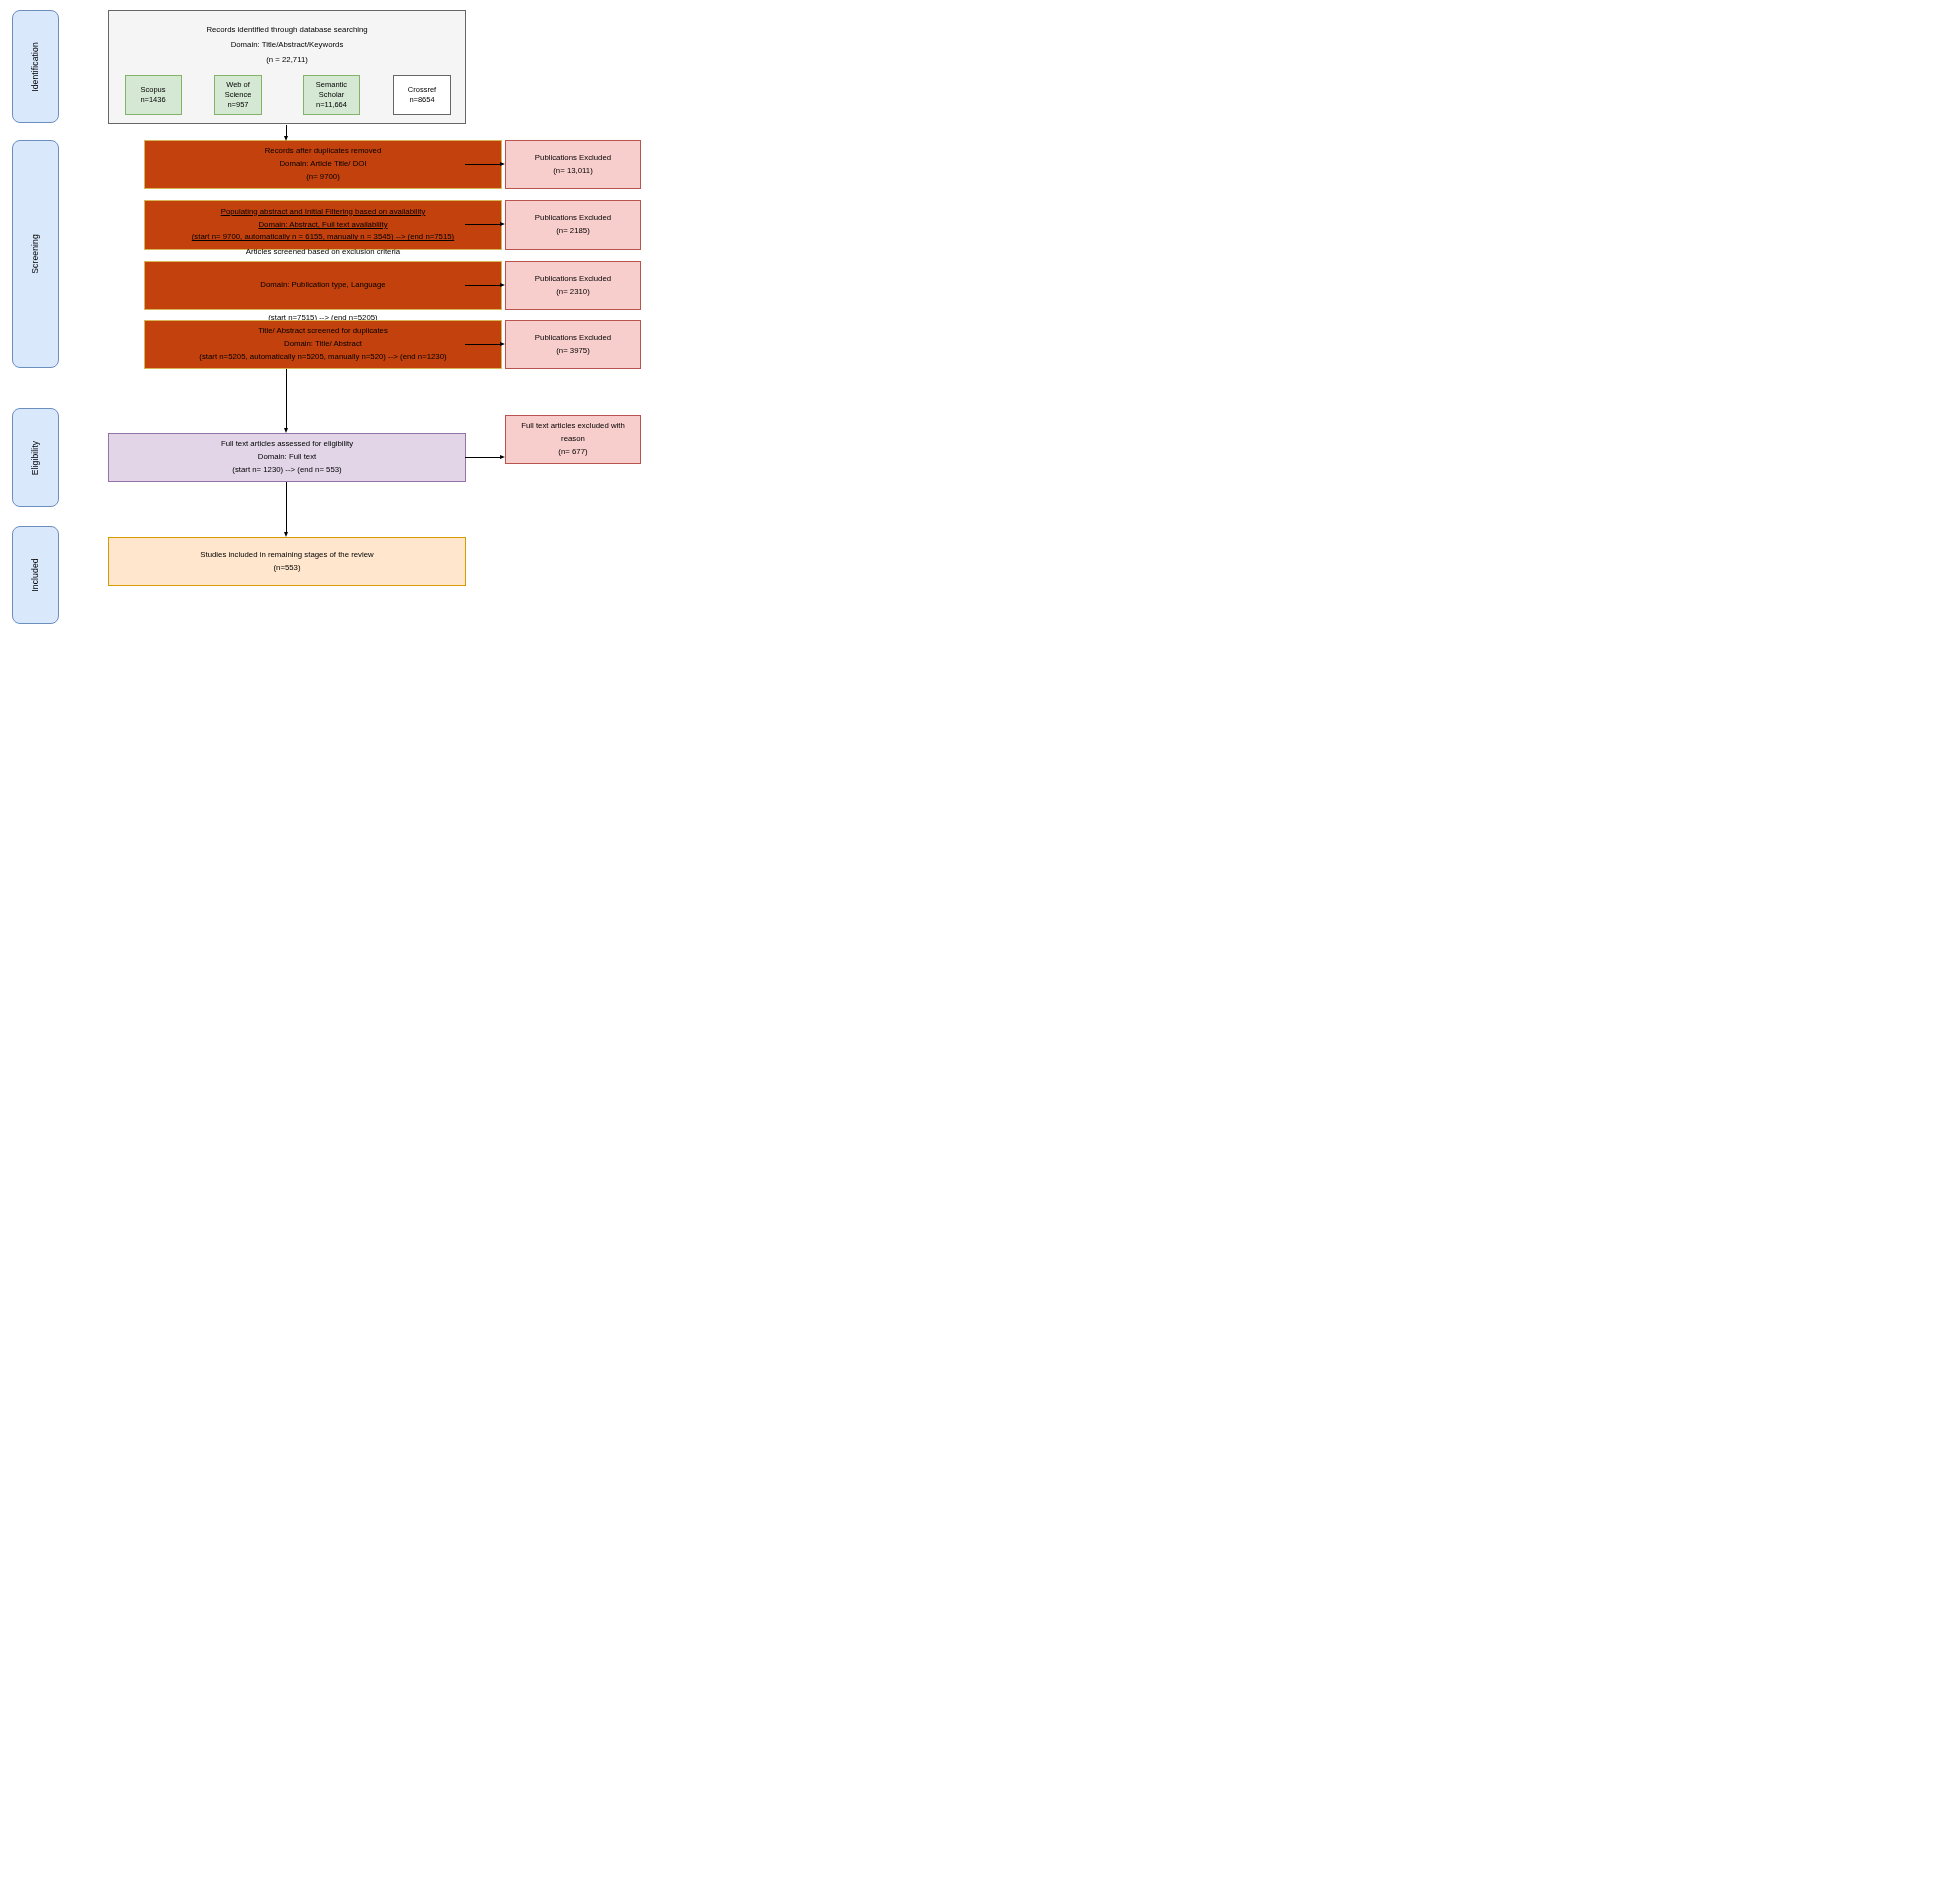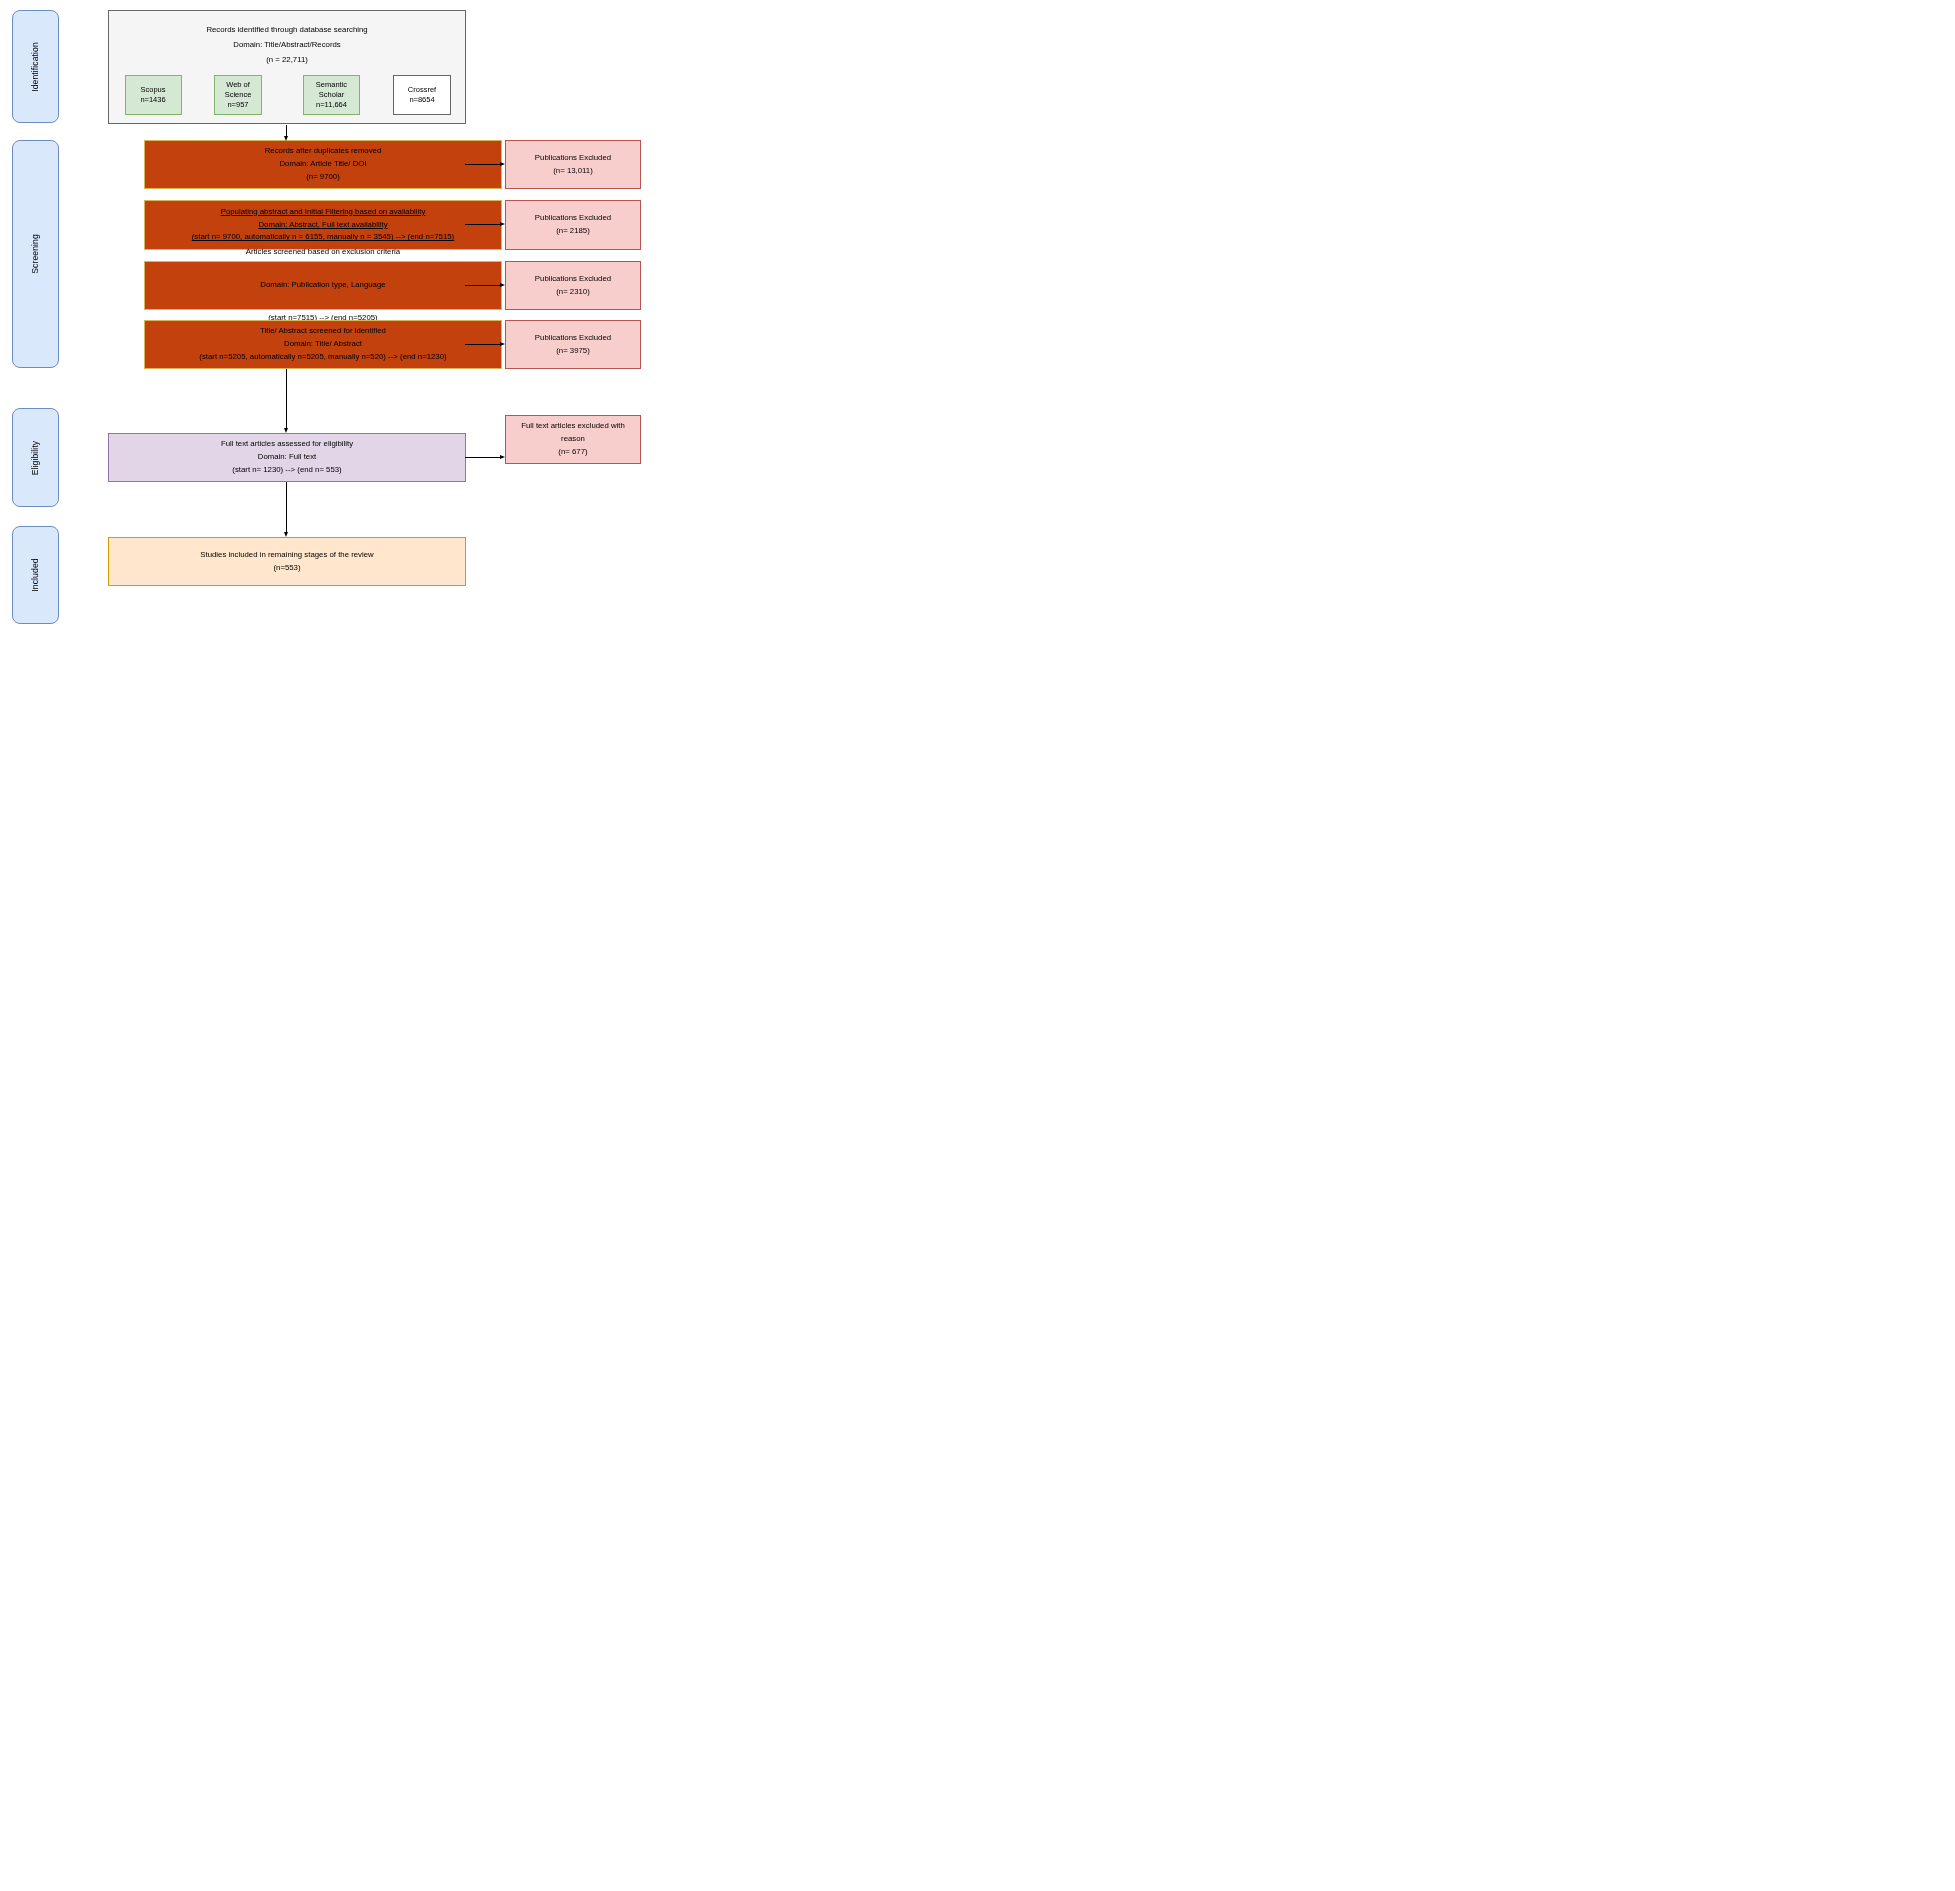--- a/index.html
+++ b/index.html
@@ -122,21 +122,21 @@
   </div>
   <div class="stage" style="top:408px;height:99px;">
     <span class="stage-text">Eligibility</span>
   </div>
   <div class="stage" style="top:526px;height:98px;">
     <span class="stage-text">Included</span>
   </div>
 
   <div class="box gray main-col" style="top:10.4px;height:114px;">
     <div class="line">Records identified through database searching</div>
-    <div class="line">Domain: Title/Abstract/Records</div>
+    <div class="line">Domain: Title/Abstract/Keywords</div>
     <div class="line">(n = 22,711)</div>
 
     <div class="source green" style="left:15.5px;width:57px;">
       <div>Scopus</div>
       <div>n=1436</div>
     </div>
     <div class="source green" style="left:105px;width:48px;">
       <div>Web of Science</div>
       <div>n=957</div>
     </div>
@@ -162,21 +162,21 @@
     <div class="line">(start n= 9700, automatically n = 6155, manually n = 3545) --&gt; (end n=7515)</div>
   </div>
 
   <div class="box yellow main-col" style="top:261px;height:49px;gap:20px;">
     <div class="line">Articles screened based on exclusion criteria</div>
     <div class="line">Domain: Publication type, Language</div>
     <div class="line">(start n=7515) --&gt; (end n=5205)</div>
   </div>
 
   <div class="box yellow main-col" style="top:320px;height:49px;">
-    <div class="line">Title/ Abstract screened for identified</div>
+    <div class="line">Title/ Abstract screened for duplicates</div>
     <div class="line">Domain: Title/ Abstract</div>
     <div class="line">(start n=5205, automatically n=5205, manually n=520) --&gt; (end n=1230)</div>
   </div>
 
   <div class="box purple main-col" style="top:433px;height:49px;align-items:center;">
     <div class="line">Full text articles assessed for eligibility</div>
     <div class="line">Domain: Full text</div>
     <div class="line">(start n= 1230) --&gt; (end n= 553)</div>
   </div>
 

